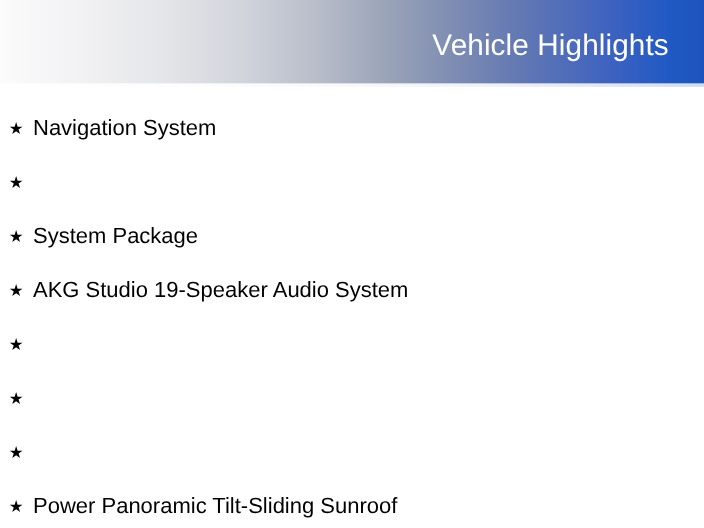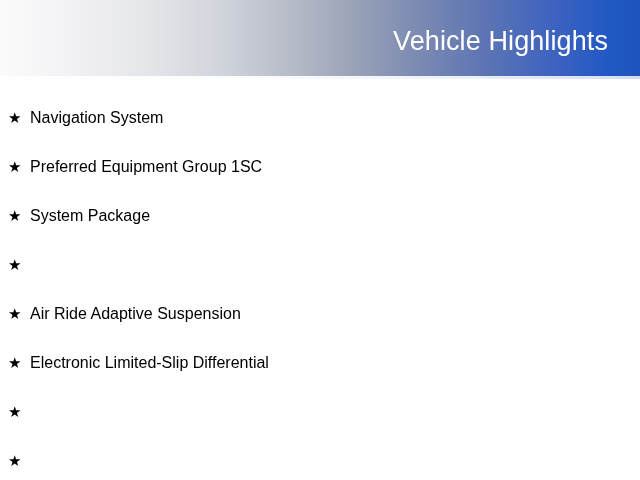--- a/index.html
+++ b/index.html
@@ -95,21 +95,21 @@
     width: 22px;
     color: #000000;
     font-size: 15px;
     line-height: 1;
     text-align: left;
     user-select: none;
   }
   .highlight-label {
     flex: 0 1 auto;
     color: #000000;
-    font-size: 16px;
+    font-size: 20px;
     line-height: 19px;
     white-space: nowrap;
     text-align: right;
   }
 </style>
 </head>
 <body>
 
 <div class="slide">
 
@@ -120,45 +120,44 @@
 
   <ul class="highlights-list">
 
     <li class="highlight-item">
       <span class="star-icon">★</span>
       <span class="highlight-label">Navigation System</span>
     </li>
 
     <li class="highlight-item">
       <span class="star-icon">★</span>
-      <span class="highlight-label">Preferred Equipment Group 1SC</span>
     </li>
 
     <li class="highlight-item">
       <span class="star-icon">★</span>
       <span class="highlight-label">System Package</span>
     </li>
 
     <li class="highlight-item">
       <span class="star-icon">★</span>
-    </li>
-
-    <li class="highlight-item">
-      <span class="star-icon">★</span>
-      <span class="highlight-label">Air Ride Adaptive Suspension</span>
-    </li>
-
-    <li class="highlight-item">
-      <span class="star-icon">★</span>
-      <span class="highlight-label">Electronic Limited-Slip Differential</span>
+      <span class="highlight-label">AKG Studio 19-Speaker Audio System</span>
     </li>
 
     <li class="highlight-item">
       <span class="star-icon">★</span>
     </li>
 
     <li class="highlight-item">
       <span class="star-icon">★</span>
     </li>
 
+    <li class="highlight-item">
+      <span class="star-icon">★</span>
+    </li>
+
+    <li class="highlight-item">
+      <span class="star-icon">★</span>
+      <span class="highlight-label">Power Panoramic Tilt-Sliding Sunroof</span>
+    </li>
+
   </ul>
 
 </div>
 
 </body></html>

